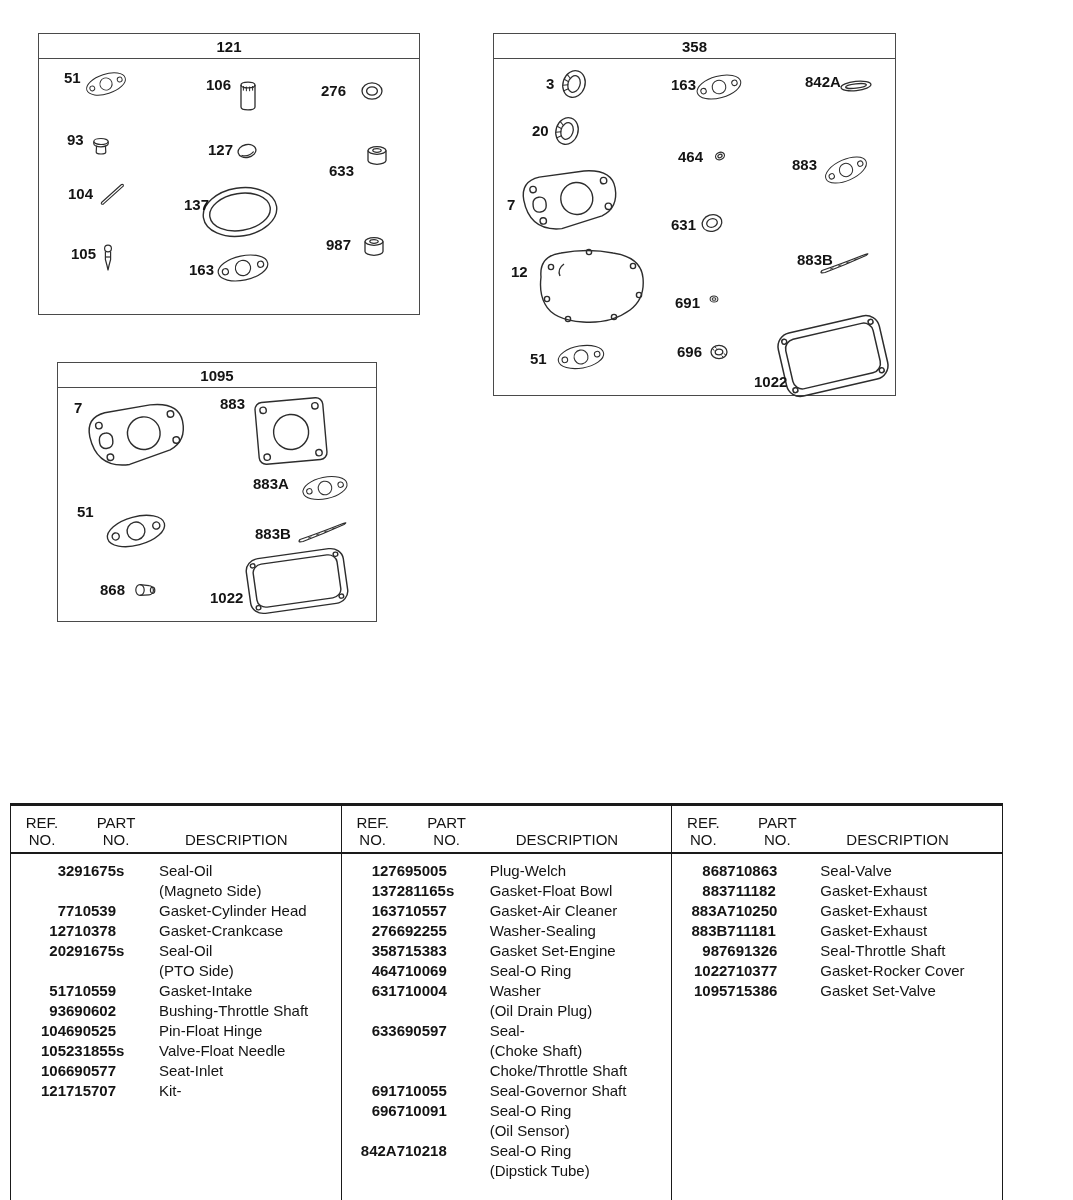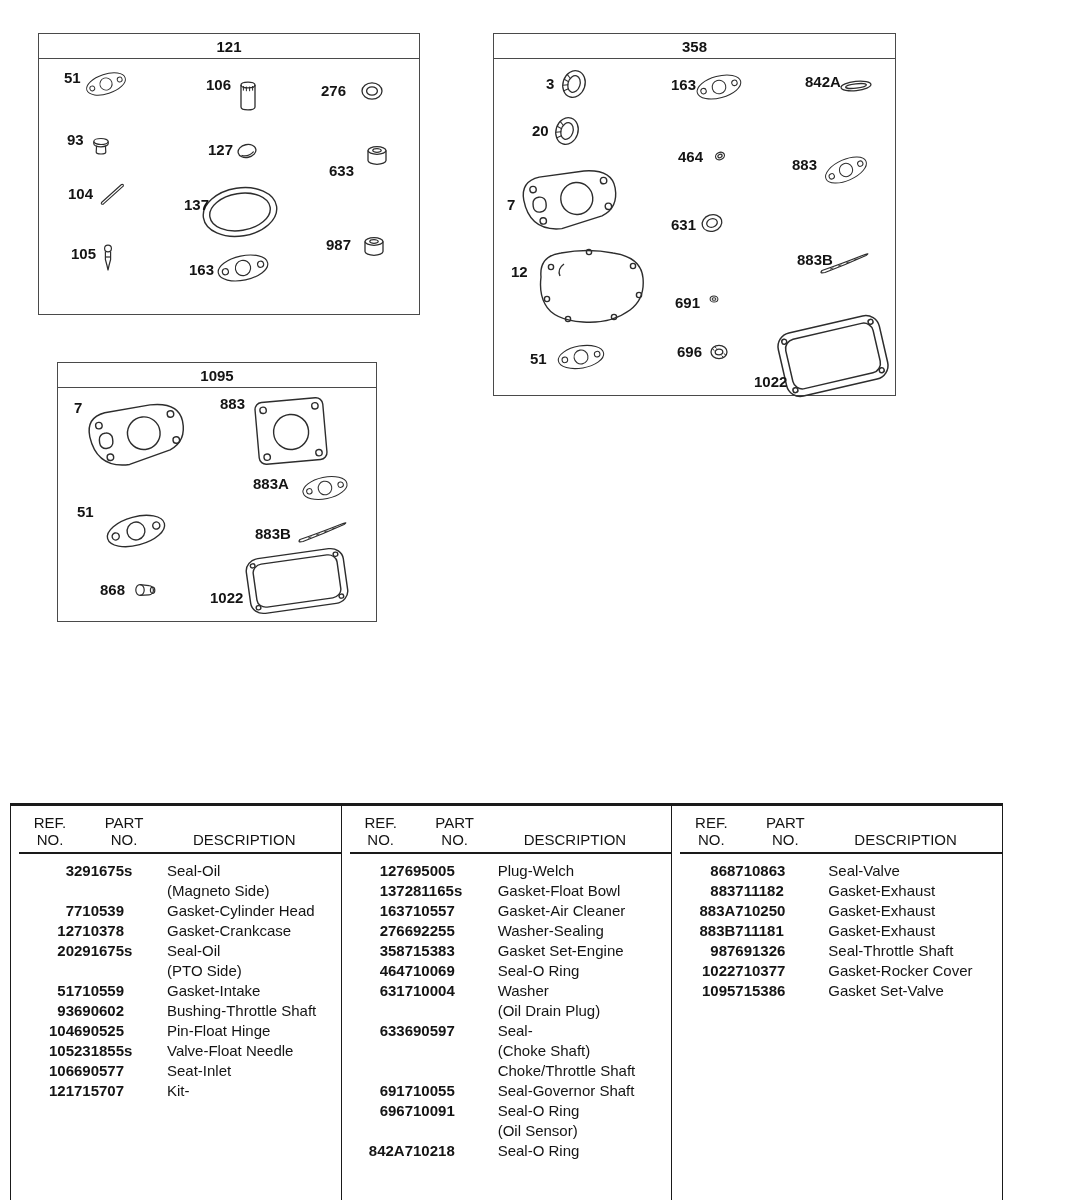--- a/index.html
+++ b/index.html
@@ -22,21 +22,21 @@
 
   .art { position:absolute; left:0; top:0; pointer-events:none; }
 
   .plabel { position:absolute; font-size:15px; font-weight:bold; line-height:16px; white-space:nowrap; }
 
   .parts-table {
     position:absolute; left:10px; top:803px; width:993px; height:397px;
     border-top:3px solid #1a1a1a;
     display:flex; overflow:hidden; background:#fff;
   }
-  .tcol { flex:1 1 0; border-right:1.5px solid #1a1a1a; overflow:hidden;padding-left:8px; }
+  .tcol { flex:1 1 0; border-right:1.5px solid #1a1a1a; overflow:hidden; }
   .tcol.first { border-left:1px solid #1a1a1a; }
   .thead {
     height:48px; border-bottom:2px solid #1a1a1a;
     display:flex; align-items:flex-end; padding-bottom:4px;
     font-size:15px;
   }
   .th-ref { width:62px; display:flex; flex-direction:column; align-items:center; }
   .th-part { width:86px; display:flex; flex-direction:column; align-items:center; }
   .th-desc { flex:1; padding-left:26px; }
   table.rows { width:100%; border-collapse:collapse; margin-top:7px; }
@@ -403,20 +403,25 @@
             <tr>
               <td class="ref"></td>
               <td class="part"></td>
               <td class="desc">(Oil Sensor)</td>
             </tr>
             <tr>
               <td class="ref">842A</td>
               <td class="part">710218</td>
               <td class="desc">Seal-O Ring</td>
             </tr>
+            <tr>
+              <td class="ref"></td>
+              <td class="part"></td>
+              <td class="desc">(Dipstick Tube)</td>
+            </tr>
           </tbody>
         </table>
     </div>
 
     <div class="tcol">
       <div class="thead">
         <div class="th-ref">
           <span>REF.</span>
           <span>NO.</span>
         </div>

